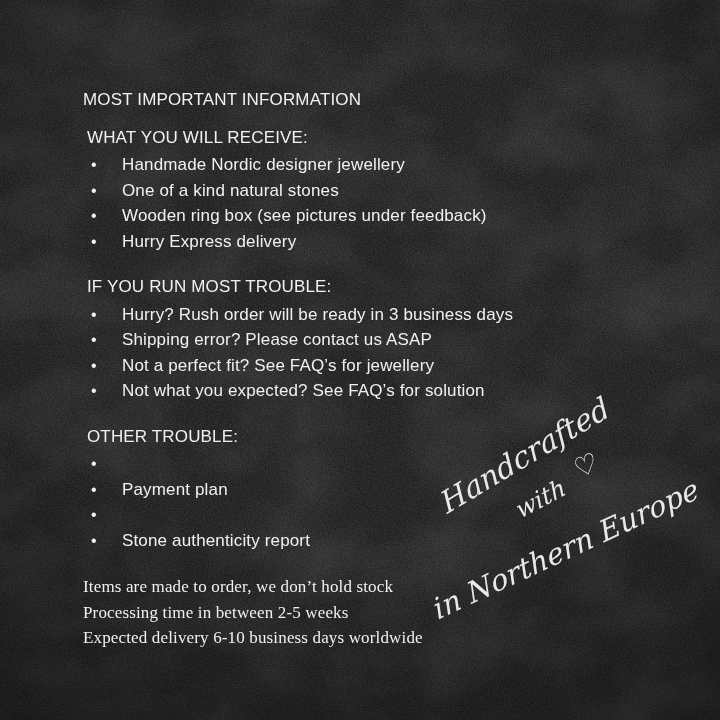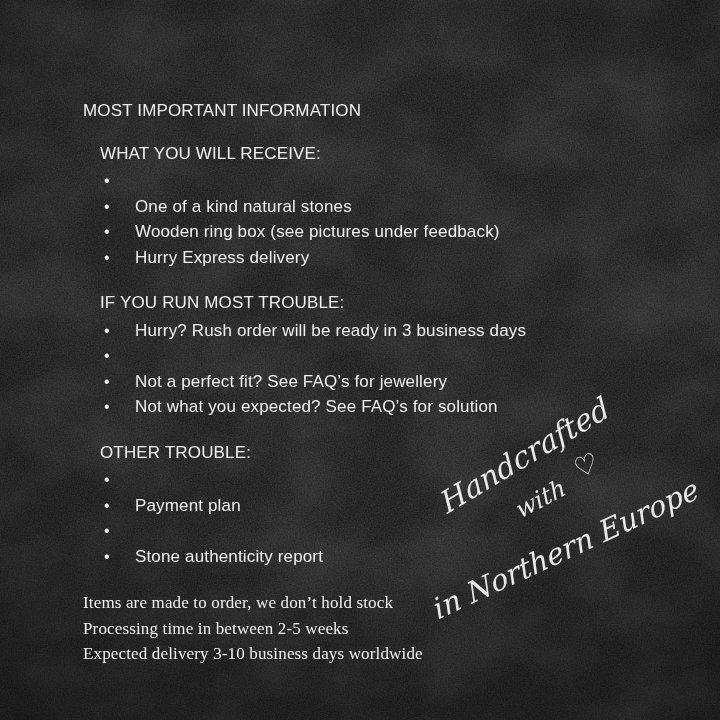--- a/index.html
+++ b/index.html
@@ -32,36 +32,36 @@
         rgba(0,0,0,0) 38%,
         rgba(0,0,0,0.38) 78%,
         rgba(0,0,0,0.62) 100%);
     pointer-events: none;
   }
 
   
   .content {
     position: absolute;
     left: 83px;
-    top: 98px;
+    top: 87px;
     width: 470px;
     z-index: 2;
     color: #f1f1f1;
     font-size: 17px;
     line-height: 25.5px;
     letter-spacing: 0.15px;
     font-weight: 400;
   }
   .title {
     margin: 0 0 12px 0;
     font-size: 17px;
     font-weight: 400;
     line-height: 25.5px;
   }
-  .section { margin: 17px; }
+  .section { margin: 4px; }
   .section + .section { margin-top: 20px; }
   .section-heading {
     margin: 0 0 2px 0;
     font-size: 17px;
     font-weight: 400;
     line-height: 25.5px;
   }
   ul.bullet-list {
     margin: 0;
     padding: 0;
@@ -142,20 +142,21 @@
 
 <div class="content">
 
   <h1 class="title">MOST IMPORTANT INFORMATION</h1>
 
   <div class="section">
     <h2 class="section-heading">WHAT YOU WILL RECEIVE:</h2>
     <ul class="bullet-list">
       <li>
         <span class="dot">•</span>
+        <span>Handmade Nordic designer jewellery</span>
       </li>
       <li>
         <span class="dot">•</span>
         <span>One of a kind natural stones</span>
       </li>
       <li>
         <span class="dot">•</span>
         <span>Wooden ring box (see pictures under feedback)</span>
       </li>
       <li>
@@ -167,20 +168,21 @@
 
   <div class="section">
     <h2 class="section-heading">IF YOU RUN MOST TROUBLE:</h2>
     <ul class="bullet-list">
       <li>
         <span class="dot">•</span>
         <span>Hurry? Rush order will be ready in 3 business days</span>
       </li>
       <li>
         <span class="dot">•</span>
+        <span>Shipping error? Please contact us ASAP</span>
       </li>
       <li>
         <span class="dot">•</span>
         <span>Not a perfect fit? See FAQ’s for jewellery</span>
       </li>
       <li>
         <span class="dot">•</span>
         <span>Not what you expected? See FAQ’s for solution</span>
       </li>
     </ul>
@@ -202,20 +204,20 @@
       <li>
         <span class="dot">•</span>
         <span>Stone authenticity report</span>
       </li>
     </ul>
   </div>
 
   <div class="footer">
     <p>Items are made to order, we don’t hold stock</p>
     <p>Processing time in between 2-5 weeks</p>
-    <p>Expected delivery 3-10 business days worldwide</p>
+    <p>Expected delivery 6-10 business days worldwide</p>
   </div>
 
 </div>
 
 <div class="signature sig-line1">Handcrafted</div>
 <div class="signature sig-line2"><span>with</span><span class="sig-heart">♡</span></div>
 <div class="signature sig-line3">in Northern Europe</div>
 
 </body></html>

